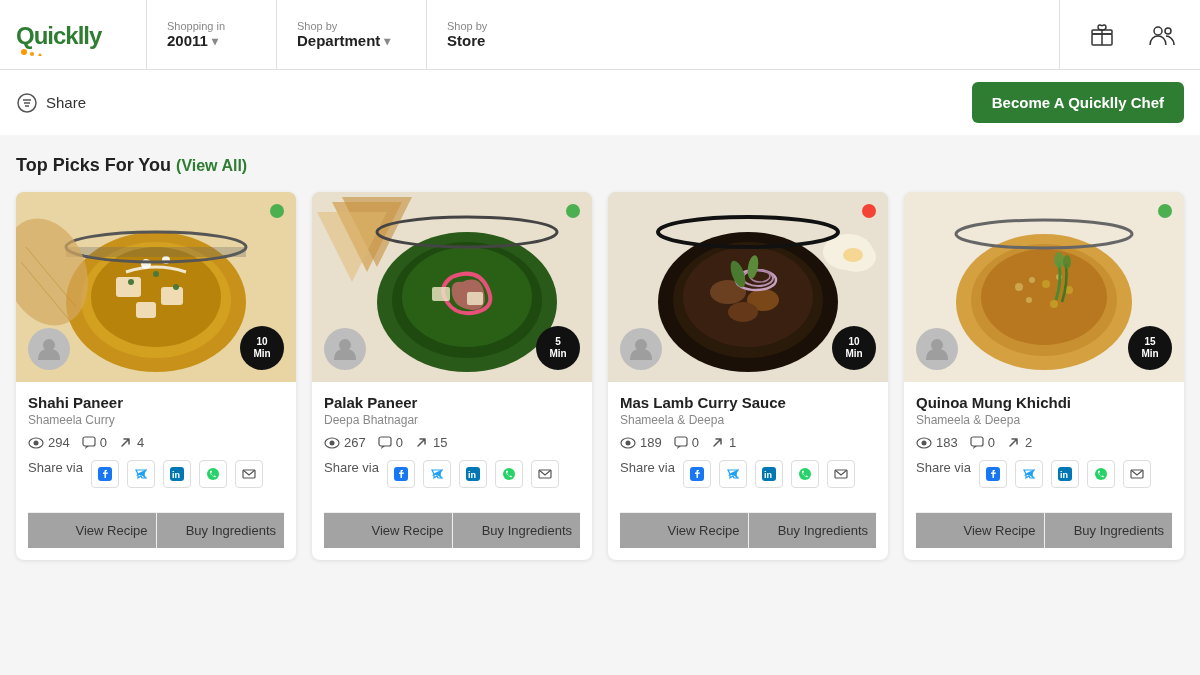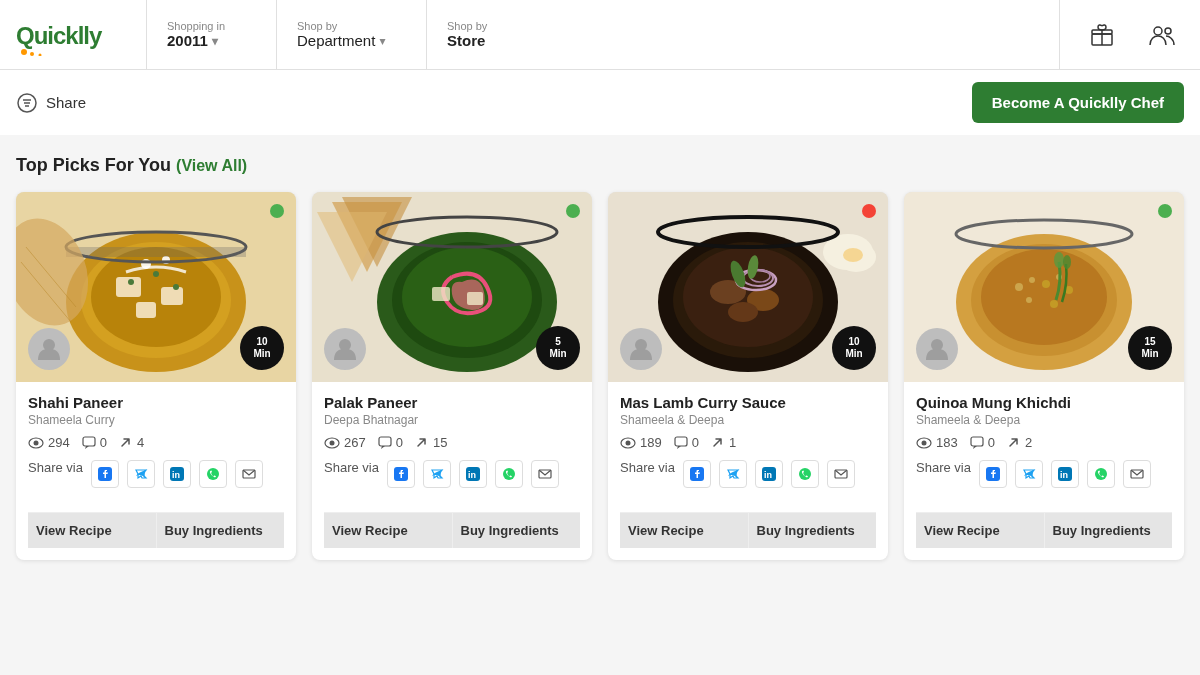--- a/index.html
+++ b/index.html
@@ -58,21 +58,21 @@
       height: 100%;
       justify-content: center;
       min-width: 150px;
     }
     .shop-by-label {
       font-size: 11px;
       color: #888;
     }
     .shop-by-value {
       font-size: 15px;
-      font-weight: normal;
+      font-weight: bold;
       color: #222;
       display: flex;
       align-items: center;
       gap: 4px;
       cursor: pointer;
     }
     .shop-by-store {
       display: flex;
       flex-direction: column;
       padding: 0 20px;
@@ -258,26 +258,26 @@
       color: #555;
     }
     .card-actions {
       display: flex;
       gap: 0;
       border-top: 1px solid #eee;
     }
     .card-btn {
       flex: 1;
       padding: 10px 8px;
-      text-align: left;
+      text-align: right;
       font-size: 13px;
-      font-weight: 700;
+      font-weight: 400;
       color: #333;
       cursor: pointer;
-      background: #e5e5e5;
+      background: #a3a3a3;
       border: none;
       border-right: 1px solid #eee;
     }
     .card-btn:last-child { border-right: none; }
 
     .chevron {
       font-size: 12px;
       color: #888;
     }
   </style>

